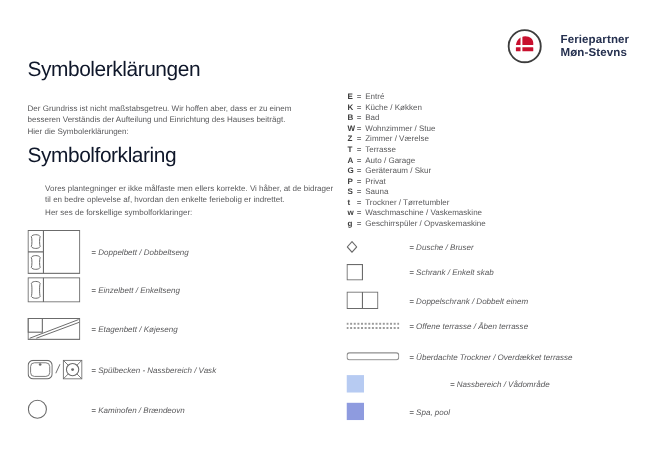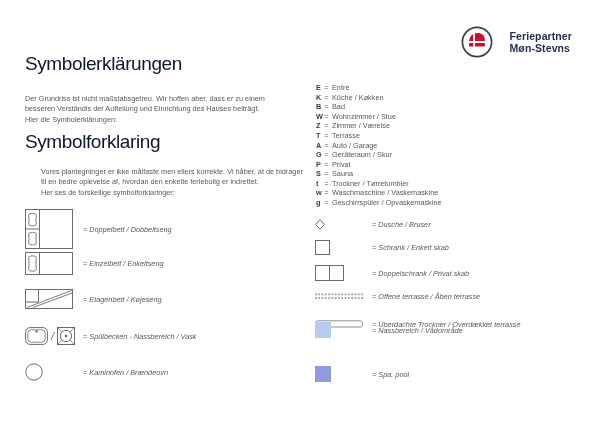--- a/index.html
+++ b/index.html
@@ -219,21 +219,21 @@
     <span class="sym-label">= Schrank / Enkelt skab</span>
   </div>
 
   <div class="sym-row right" style="top:265px;height:16px;">
     <span class="icon-cell">
       <svg width="29" height="16" viewBox="0 0 29 16">
         <rect x="0.5" y="0.5" width="28" height="15" fill="none" stroke="#6b6b6b"></rect>
         <line x1="14.5" y1="0.5" x2="14.5" y2="15.5" stroke="#6b6b6b"></line>
       </svg>
     </span>
-    <span class="sym-label">= Doppelschrank / Privat skab</span>
+    <span class="sym-label">= Doppelschrank / Dobbelt einem</span>
   </div>
 
   <div class="sym-row right" style="top:293px;height:7px;">
     <span class="icon-cell">
       <svg width="48" height="7" viewBox="0 0 48 7">
         <line x1="0" y1="1.4" x2="48" y2="1.4" stroke="#9b9b9b" stroke-width="1.8" stroke-dasharray="1.8,1.5"></line>
         <line x1="0" y1="5.2" x2="48" y2="5.2" stroke="#9b9b9b" stroke-width="1.8" stroke-dasharray="1.8,1.5"></line>
       </svg>
     </span>
     <span class="sym-label">= Offene terrasse / Åben terrasse</span>
@@ -241,21 +241,21 @@
 
   <div class="sym-row right" style="top:320px;height:8px;">
     <span class="icon-cell">
       <svg width="48" height="8" viewBox="0 0 48 8">
         <rect x="0.5" y="0.8" width="47" height="6.2" rx="2.2" fill="none" stroke="#8f8f8f"></rect>
       </svg>
     </span>
     <span class="sym-label">= Überdachte Trockner / Overdækket terrasse</span>
   </div>
 
-  <div class="sym-row right" style="top:322px;height:16px;">
+  <div class="sym-row right" style="top:341px;height:16px;gap:37px;">
     <span class="icon-cell">
       <svg width="16" height="16" viewBox="0 0 16 16">
         <rect x="0" y="0" width="16" height="16" fill="#b7cbf2"></rect>
       </svg>
     </span>
     <span class="sym-label">= Nassbereich / Vådområde</span>
   </div>
 
   <div class="sym-row right" style="top:366px;height:16px;">
     <span class="icon-cell">

